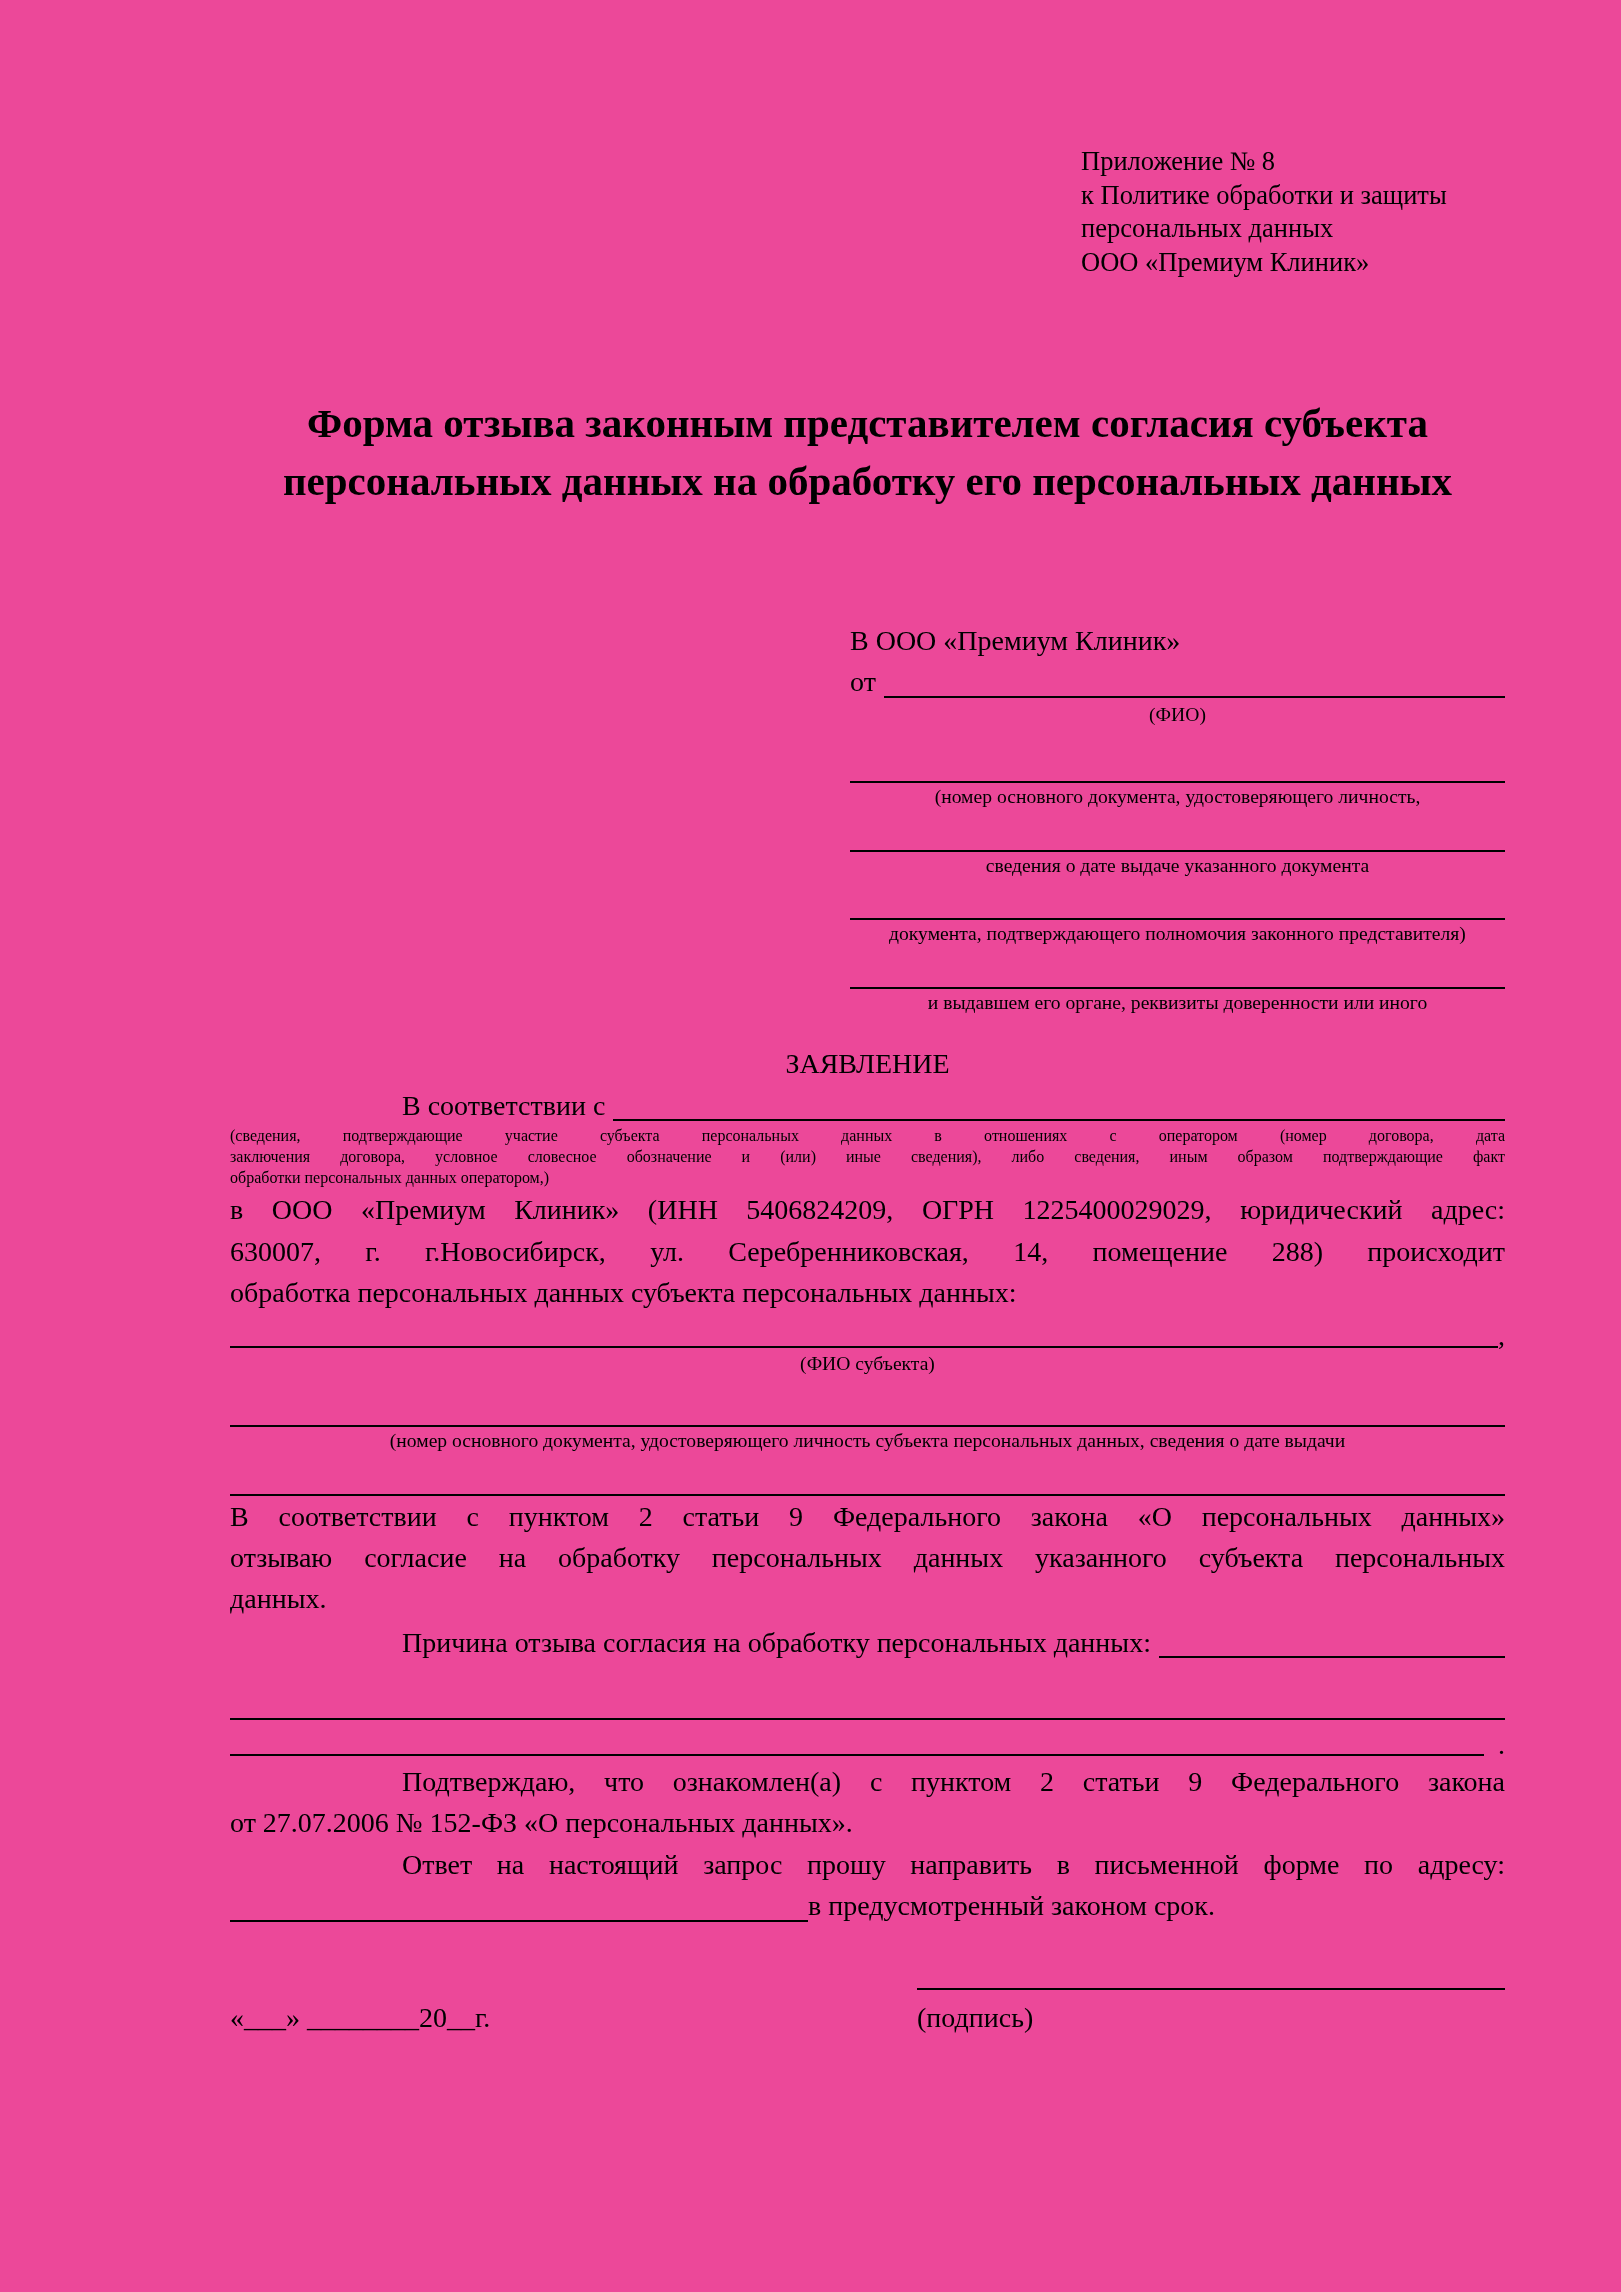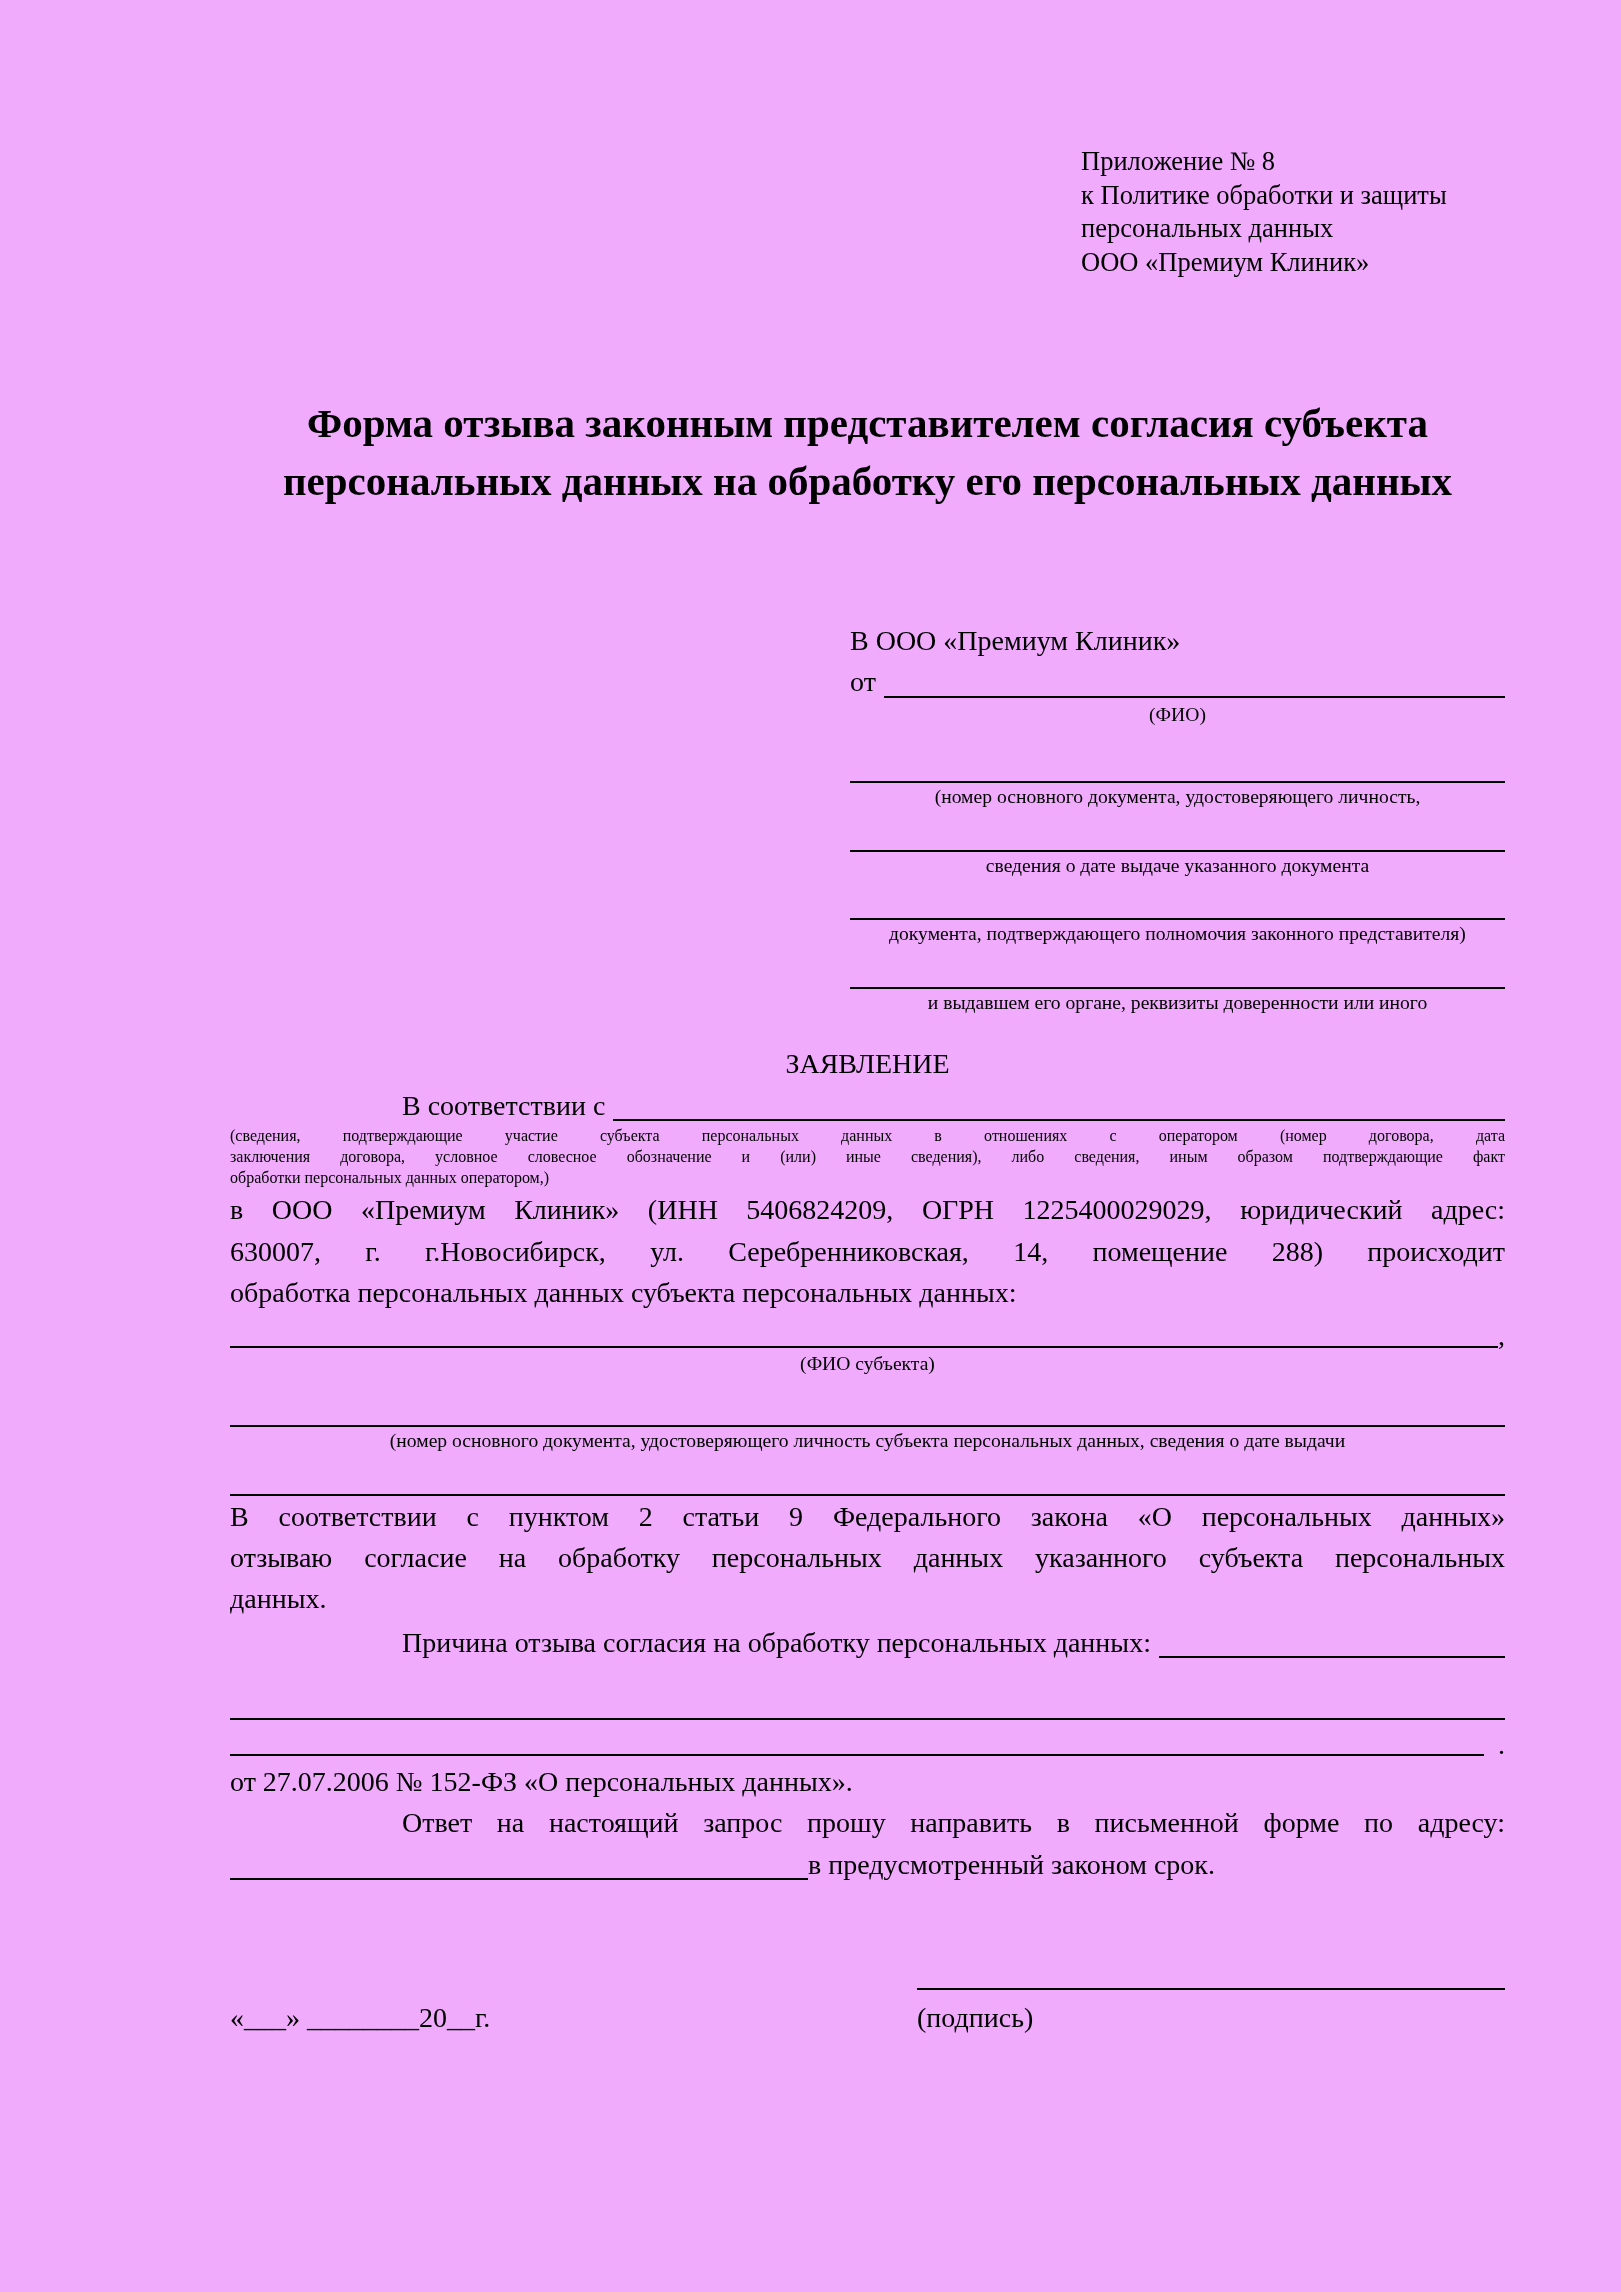--- a/index.html
+++ b/index.html
@@ -1,19 +1,19 @@
 <!DOCTYPE html>
 <html><head>
 <meta charset="utf-8">
 <style>
   html,body{margin:0;padding:0;background:#ffffff;}
   .page{
     position:relative;
     width:1621px;height:2293px;
-    background:#f0abfc;color:#000;
+    background:#ec4899;color:#000;
     font-family:"Liberation Serif","DejaVu Serif",serif;
     font-size:28px;line-height:1.48;
     box-sizing:border-box;
     padding:145px 116px 0 230px;
     overflow:hidden;
   }
   .ref-block{margin-left:851px;font-size:26.5px;line-height:1.27;}
   .doc-title{margin-top:114px;text-align:center;font-weight:bold;font-size:41px;line-height:1.42;}
   .addressee{margin-left:620px;margin-top:110px;}
   .row{display:flex;align-items:stretch;}
@@ -130,20 +130,21 @@
 
   <div class="gap-m">
     <div class="rule" style="height:33px;"></div>
     <div class="row" style="height:41px;">
       <span class="fill noml" style="margin-right:13.7px;"></span>
       <span class="punct">.</span>
     </div>
   </div>
 
   <div>
+    <div class="force-j indent">Подтверждаю, что ознакомлен(а) с пунктом 2 статьи 9 Федерального закона</div>
     <div>от 27.07.2006 № 152-ФЗ «О персональных данных».</div>
   </div>
 
   <div class="force-j indent">Ответ на настоящий запрос прошу направить в письменной форме по адресу:</div>
   <div class="row reply-row">
     <span class="reply-fill"></span>
     <span>в предусмотренный законом срок.</span>
   </div>
 
   <div class="footer">

